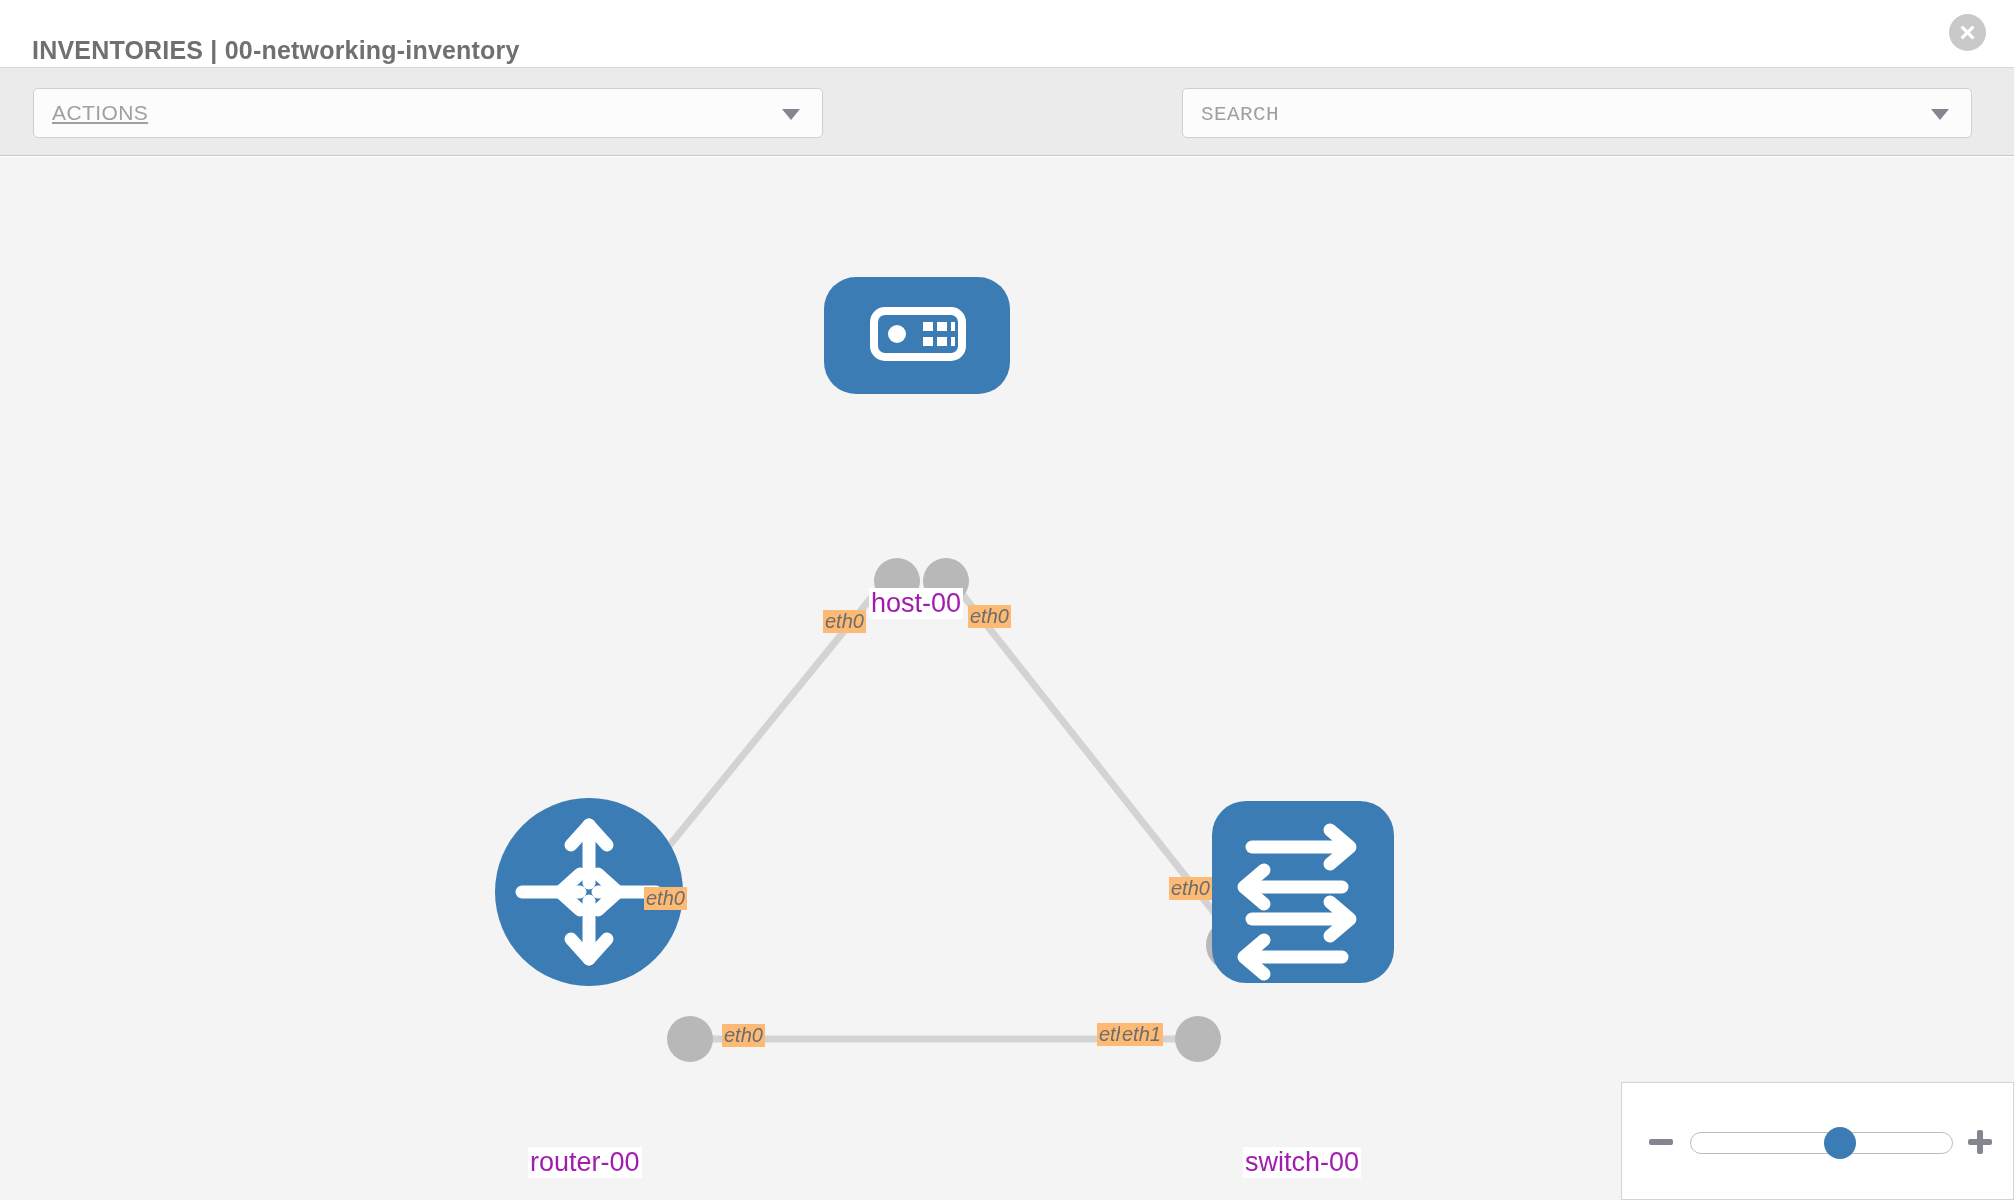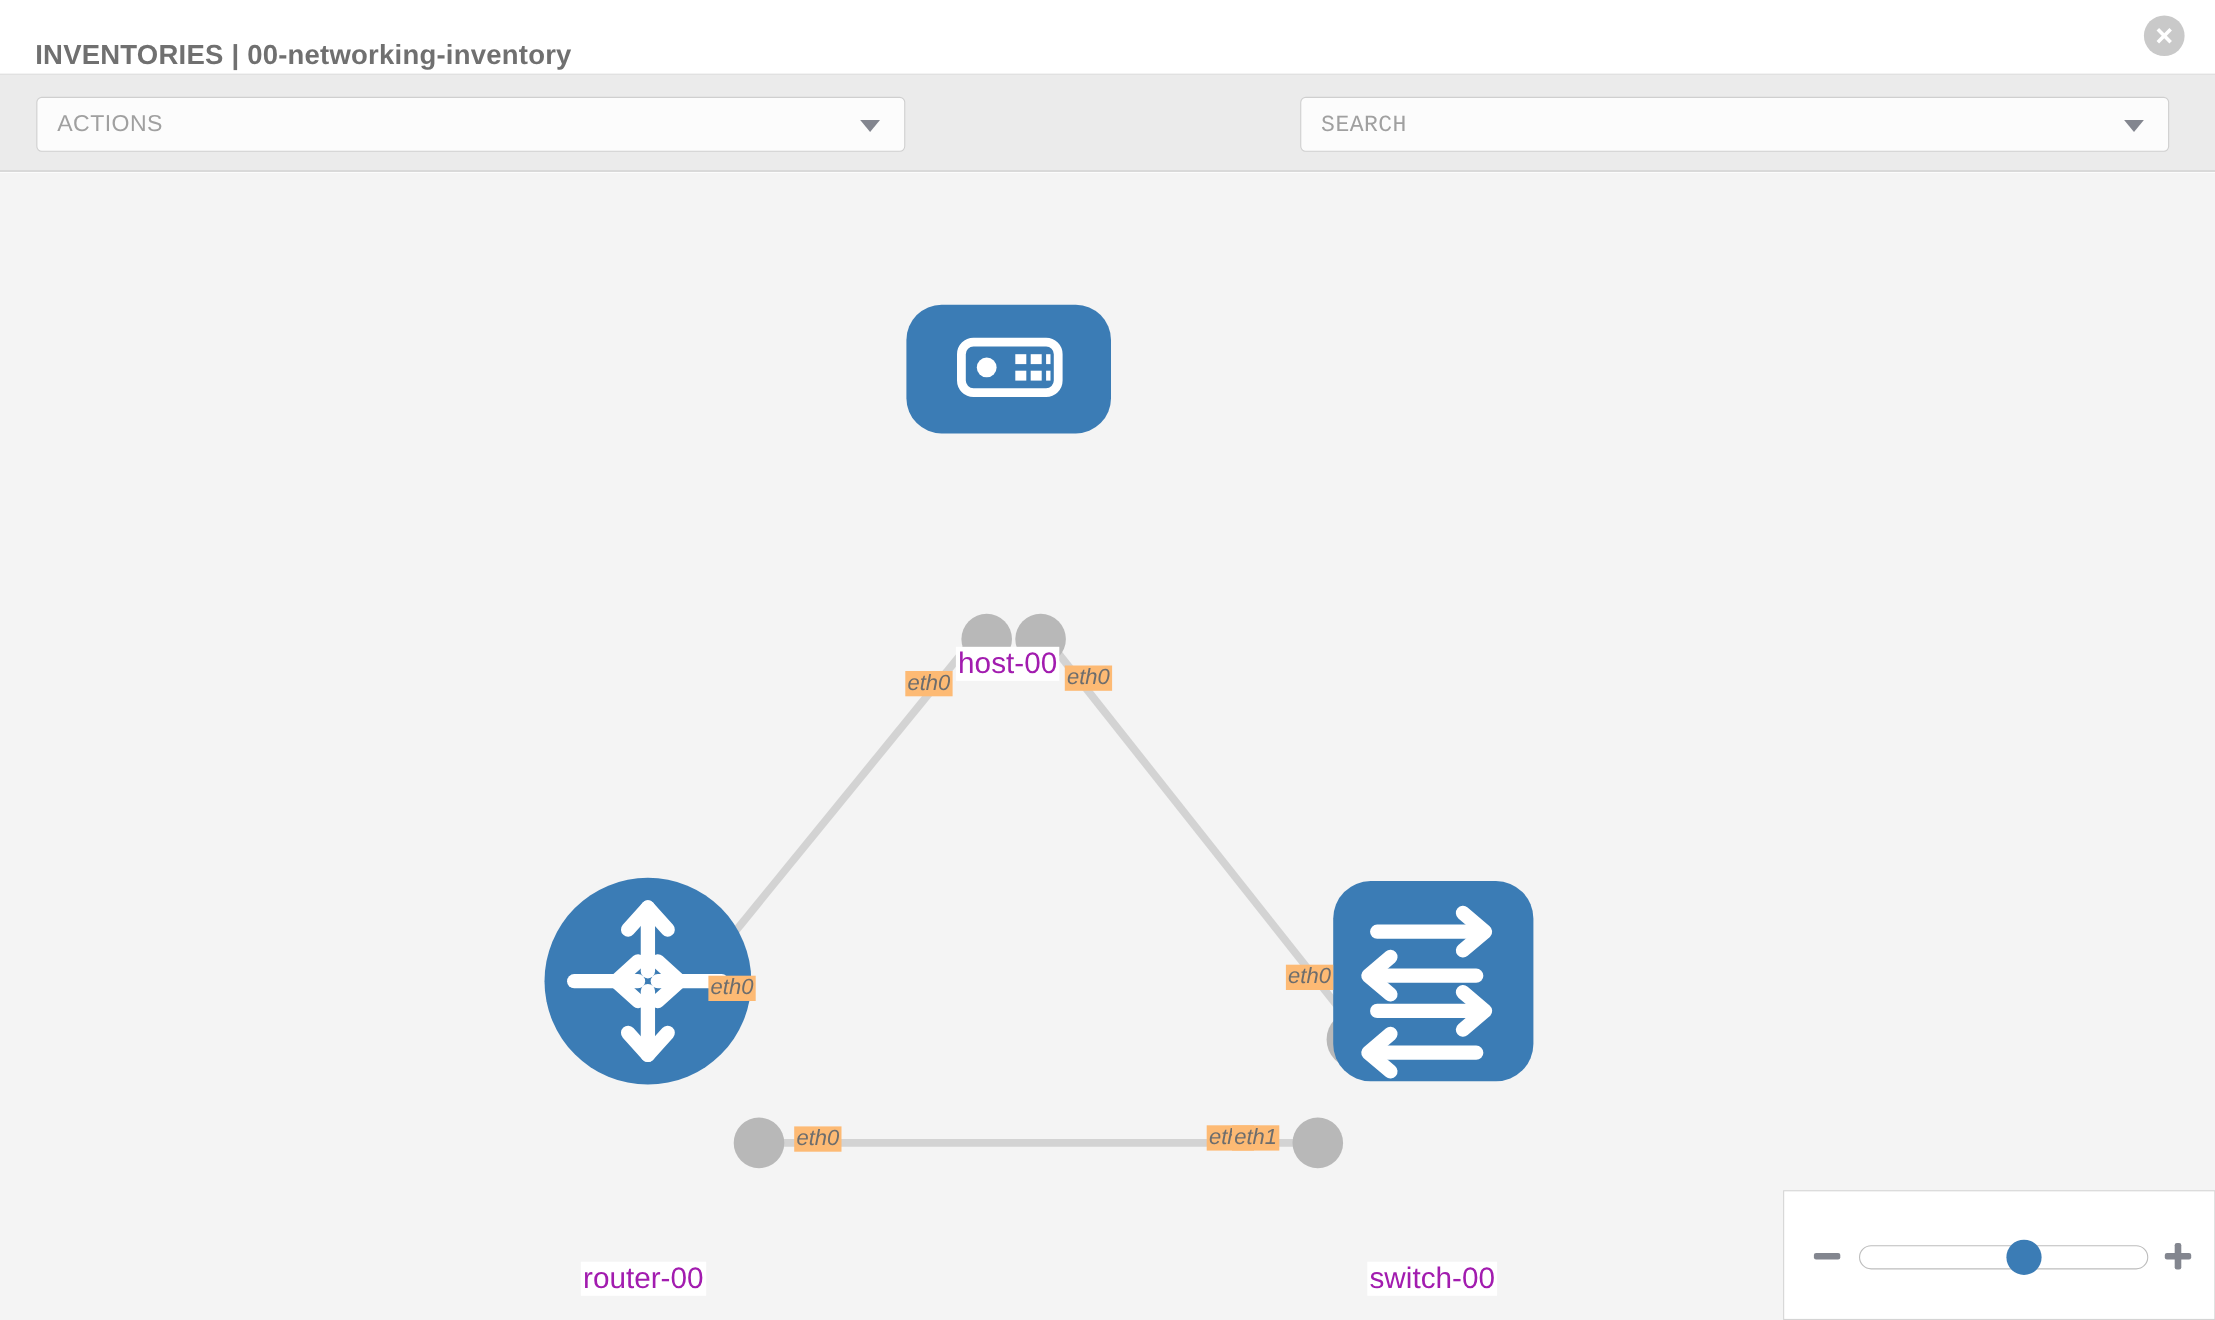--- a/index.html
+++ b/index.html
@@ -75,20 +75,21 @@
     box-sizing: border-box;
     cursor: pointer;
   }
   .actions-select .sel-label {
     position: absolute;
     left: 18px;
     top: 12px;
     font-size: 21px;
     color: #a0a0a0;
     letter-spacing: .4px;
+    text-decoration: underline;
   }
   .caret {
     position: absolute;
     right: 22px;
     top: 20px;
     width: 0; height: 0;
     border-left: 9px solid transparent;
     border-right: 9px solid transparent;
     border-top: 11px solid #83868f;
   }

